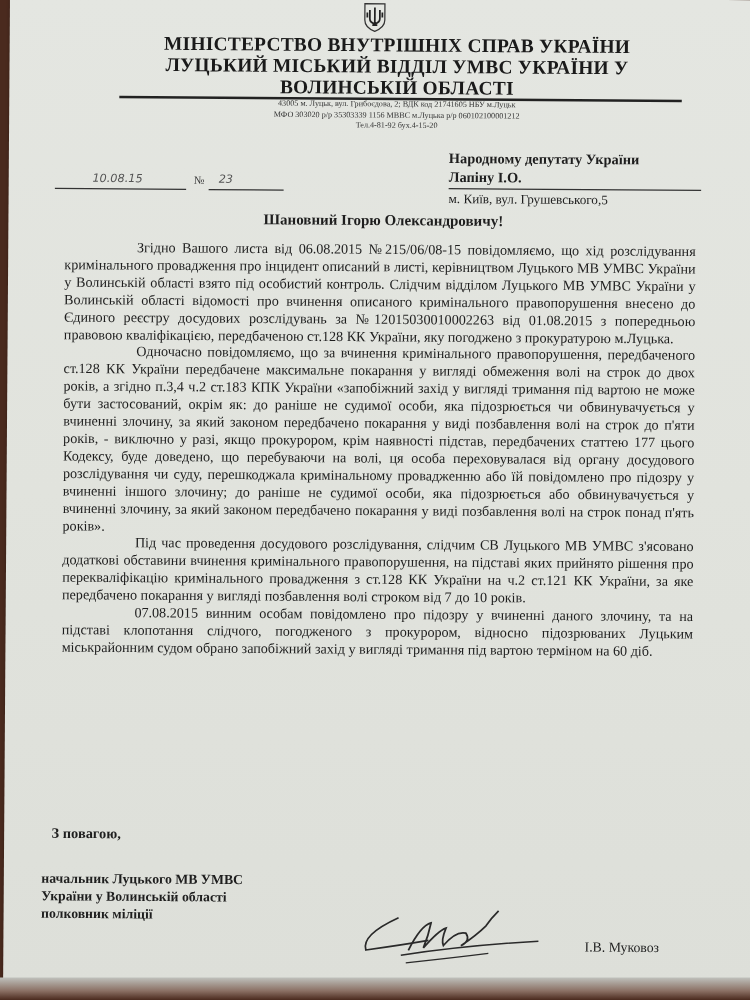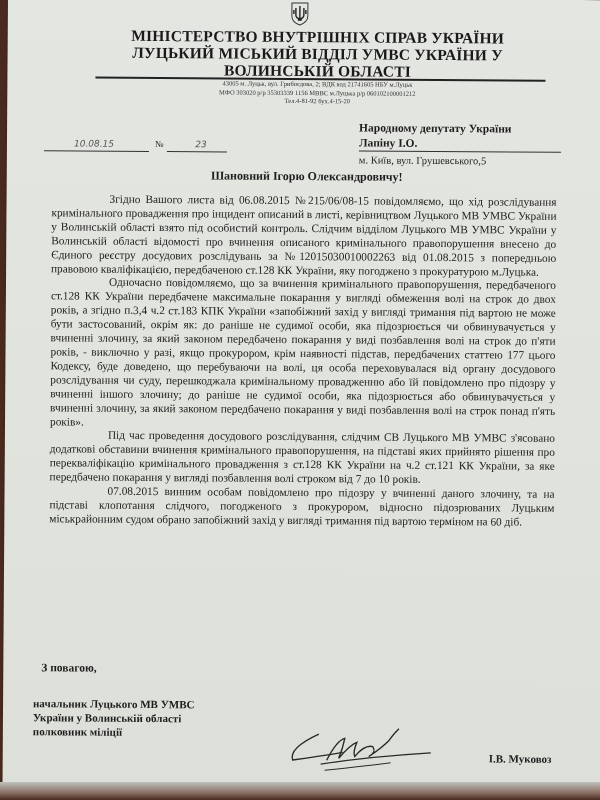--- a/index.html
+++ b/index.html
@@ -40,21 +40,21 @@
   }
   .ref-date {
     left: 37px; width: 105px; border-bottom: 1px solid #333; height: 13px;
     font-family: "DejaVu Sans", sans-serif; font-style: italic; font-size: 9px; color: #555;
     padding-left: 30px; box-sizing: border-box;
   }
   .ref-no-label { left: 148px; font-size: 9px; color: #333; }
   .ref-no {
     left: 160px; width: 60px; border-bottom: 1px solid #333; height: 13px;
     font-family: "DejaVu Sans", sans-serif; font-style: italic; font-size: 9px; color: #555;
-    padding-left: 8px; box-sizing: border-box; text-align: center;
+    padding-left: 8px; box-sizing: border-box;
   }
   .recipient {
     position: absolute; left: 352px; top: 122px; width: 190px;
     font-size: 11.5px; line-height: 15px;
   }
   .recipient .bold { font-weight: bold; }
   .recipient .rule { height: 1px; background: #333; margin: 0 -12px 1px 0; }
   .recipient .addr { font-size: 10.5px; }
   .salutation {
     position: absolute; left: 0; top: 171px; width: 600px; text-align: center;
@@ -68,21 +68,21 @@
   .closing {
     position: absolute; left: 38px; top: 665px; font-weight: bold; font-size: 11.5px; text-align: center;
   }
   .signer-title {
     position: absolute; left: 30px; top: 700px; font-weight: bold; font-size: 11px; line-height: 14px;
   }
   .signature {
     position: absolute; left: 278px; top: 728px; width: 170px; height: 52px;
   }
   .signer-name {
-    position: absolute; left: 486px; top: 753px; font-weight: bold; font-size: 11px;
+    position: absolute; left: 465px; top: 753px; font-weight: normal; font-size: 11px;
   }
 </style>
 </head>
 <body>
 
 <div class="paper">
 
   <svg class="emblem" viewBox="0 0 18 24">
     <path d="M1 1 H17 V14 Q17 20 9 23 Q1 20 1 14 Z" fill="none" stroke="#333" stroke-width="1"></path>
     <path d="M9 4 V17 M5 6 V13 Q5 16 9 17 Q13 16 13 13 V6 M3 8 V12 M15 8 V12 M7 18 H11" fill="none" stroke="#222" stroke-width="1.4"></path>

